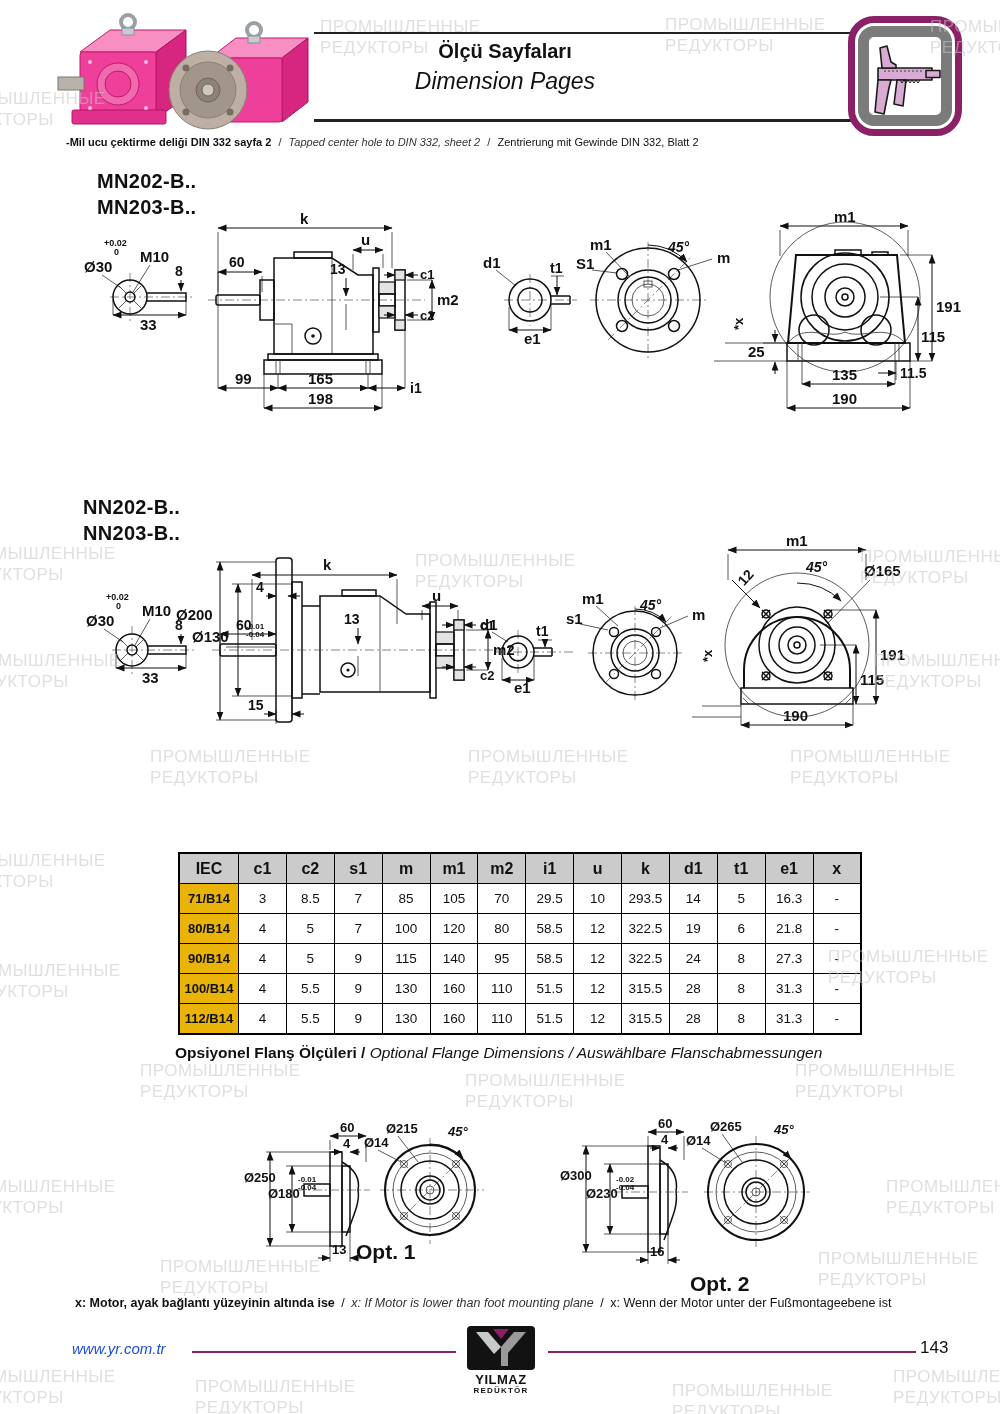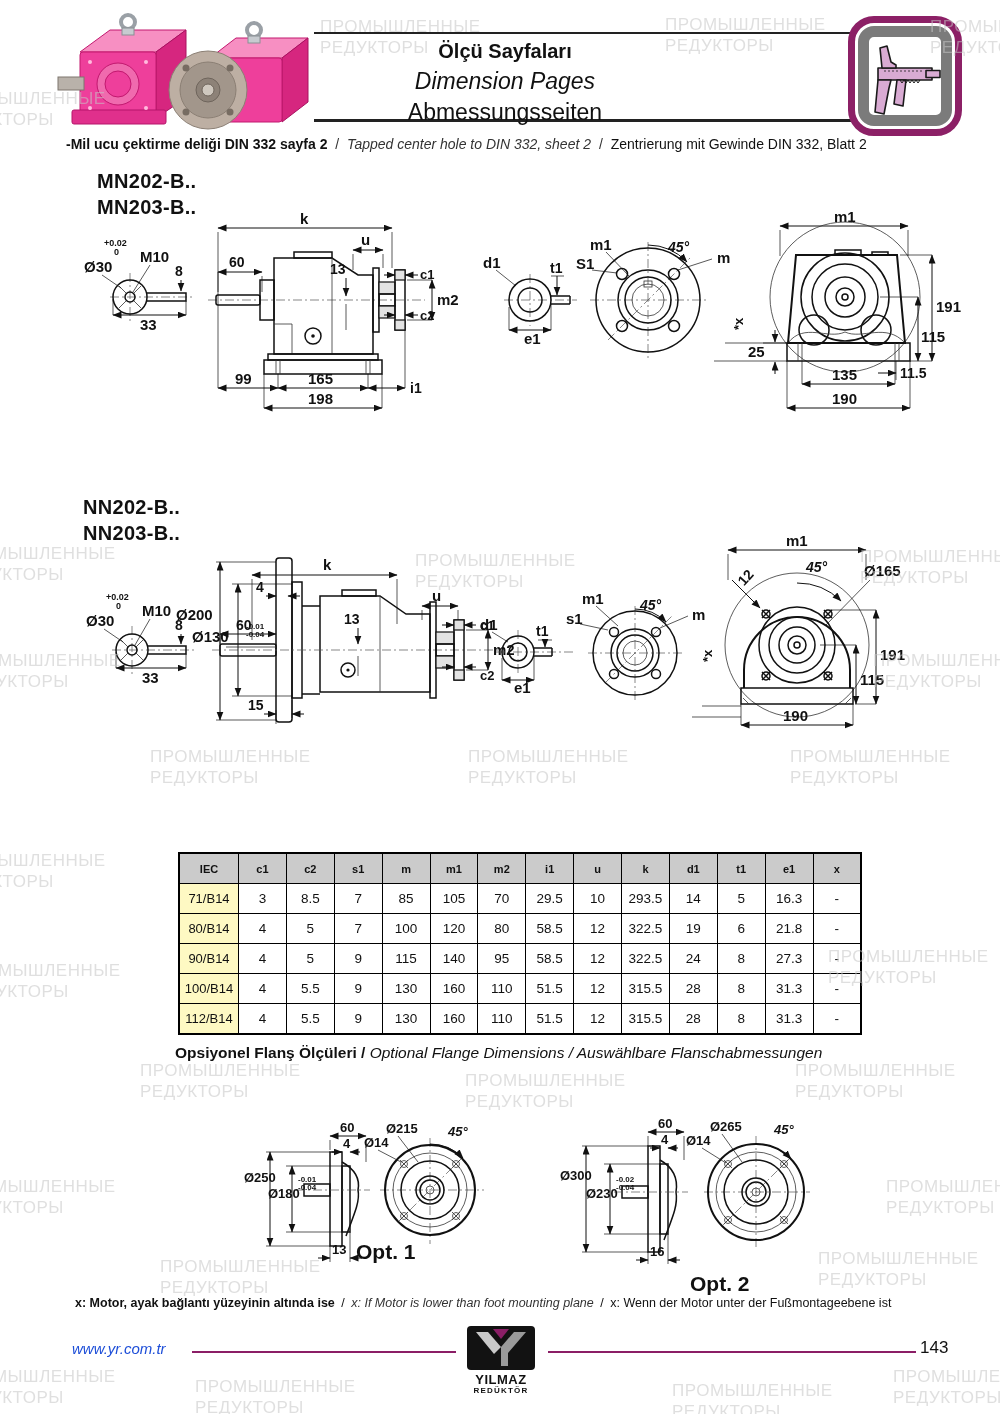--- a/index.html
+++ b/index.html
@@ -12,43 +12,43 @@
       letter-spacing:.5px;line-height:21px;white-space:nowrap}
   
   .hrule{position:absolute;background:#222;z-index:1}
   .title-block{z-index:2;text-align:center;width:380px}
   .ht1{font-size:20px;font-weight:bold;line-height:30px}
   .ht2{font-size:23px;font-style:italic;line-height:31px}
   .ht3{font-size:23px;line-height:30px}
   .cal-frame{z-index:3;width:114px;height:120px;border:7px solid #8c2066;border-radius:26px;
              background:#fff;box-sizing:border-box}
   .cal-gray{position:absolute;inset:3px;border:11px solid #7b7b7b;border-radius:16px;background:#fff}
-  .note-line{font-size:14px;z-index:2;white-space:nowrap}
+  .note-line{font-size:11px;z-index:2;white-space:nowrap}
   .note-line .b{font-weight:bold}
   .note-line .i{font-style:italic;color:#333}
   .note-line .sep{padding:0 4px;color:#333}
   .models{font-size:20px;font-weight:bold;line-height:26px;letter-spacing:.3px;z-index:2}
   
   svg{overflow:visible}
   svg text{font-family:"Liberation Sans",sans-serif;fill:#111;font-weight:bold}
   .t15{font-size:15px}.t14{font-size:14px}.t13{font-size:13px}.t9{font-size:9px}.t8{font-size:8px}
   .ti{font-style:italic}
   .dim{stroke:#111;stroke-width:1}
   .ext{stroke:#111;stroke-width:.7}
   .part{stroke:#111;stroke-width:1.5;fill:none}
   .partw{stroke:#111;stroke-width:2;fill:none}
   .thin{stroke:#333;stroke-width:.8;fill:none}
   .cline{stroke:#555;stroke-width:.7;fill:none;stroke-dasharray:9 3 2 3}
   .hatch{fill:#e3e3e3;stroke:#111;stroke-width:1.2}
   
   .dimtable{border-collapse:collapse;table-layout:fixed;width:684px;font-size:13.5px;
             text-align:center;border:2.5px solid #000;z-index:2;position:relative}
   .dimtable th,.dimtable td{border:1.4px solid #000;height:29px;padding:0;overflow:hidden}
-  .dimtable thead th{background:#cbcbcb;font-weight:bold;font-size:11px}
-  .dimtable tbody th{background:#fef9c3;font-weight:normal;font-size:13px}
+  .dimtable thead th{background:#cbcbcb;font-weight:bold;font-size:16px}
+  .dimtable tbody th{background:#eab308;font-weight:bold;font-size:13px}
   .dimtable tbody td{background:#fff;font-weight:normal}
   .dimtable th:first-child{width:58px}
   .flange-heading{font-size:15.5px;z-index:2;white-space:nowrap}
   .flange-heading .b{font-weight:bold}
   .flange-heading .i{font-style:italic}
   .opt-label{font-size:21px;font-weight:bold;z-index:2}
   
   .foot-note{font-size:12.5px;z-index:2;white-space:nowrap}
   .foot-note .b{font-weight:bold}
   .foot-note .i{font-style:italic;color:#333}
@@ -99,21 +99,20 @@
       <circle cx="128" cy="102" r="3.5" fill="#776c62"></circle>
         <circle cx="172" cy="102" r="3.5" fill="#776c62"></circle>
       <circle cx="196" cy="20" r="7" fill="none" stroke="#9aa0a6" stroke-width="4"></circle>
       <rect x="190" y="26" width="12" height="7" fill="#c7cbd0" stroke="#8a8f94"></rect>
     </g>
   </svg>
 
   <div class="abs title-block" style="left:315px;top:36px">
     <div class="ht1">Ölçü Sayfaları</div>
     <div class="ht2">Dimension Pages</div>
-    <div class="ht3">Abmessungsseiten</div>
   </div>
 
   <div class="abs cal-frame" style="left:848px;top:16px">
     <div class="cal-gray">
       <svg width="76" height="92" viewBox="0 0 76 92" style="position:absolute;left:1px;top:-1px">
         <g fill="#d9abd3" stroke="#1a1a1a" stroke-width="1.6" stroke-linejoin="round">
           <rect x="8" y="32" width="54" height="12"></rect>
           <rect x="56" y="34.5" width="14" height="7"></rect>
           <polygon points="12,32 10,12 17,10 21,26 26,29 26,32"></polygon>
           <polygon points="8,44 5,76 14,78 19,52 21,44"></polygon>

